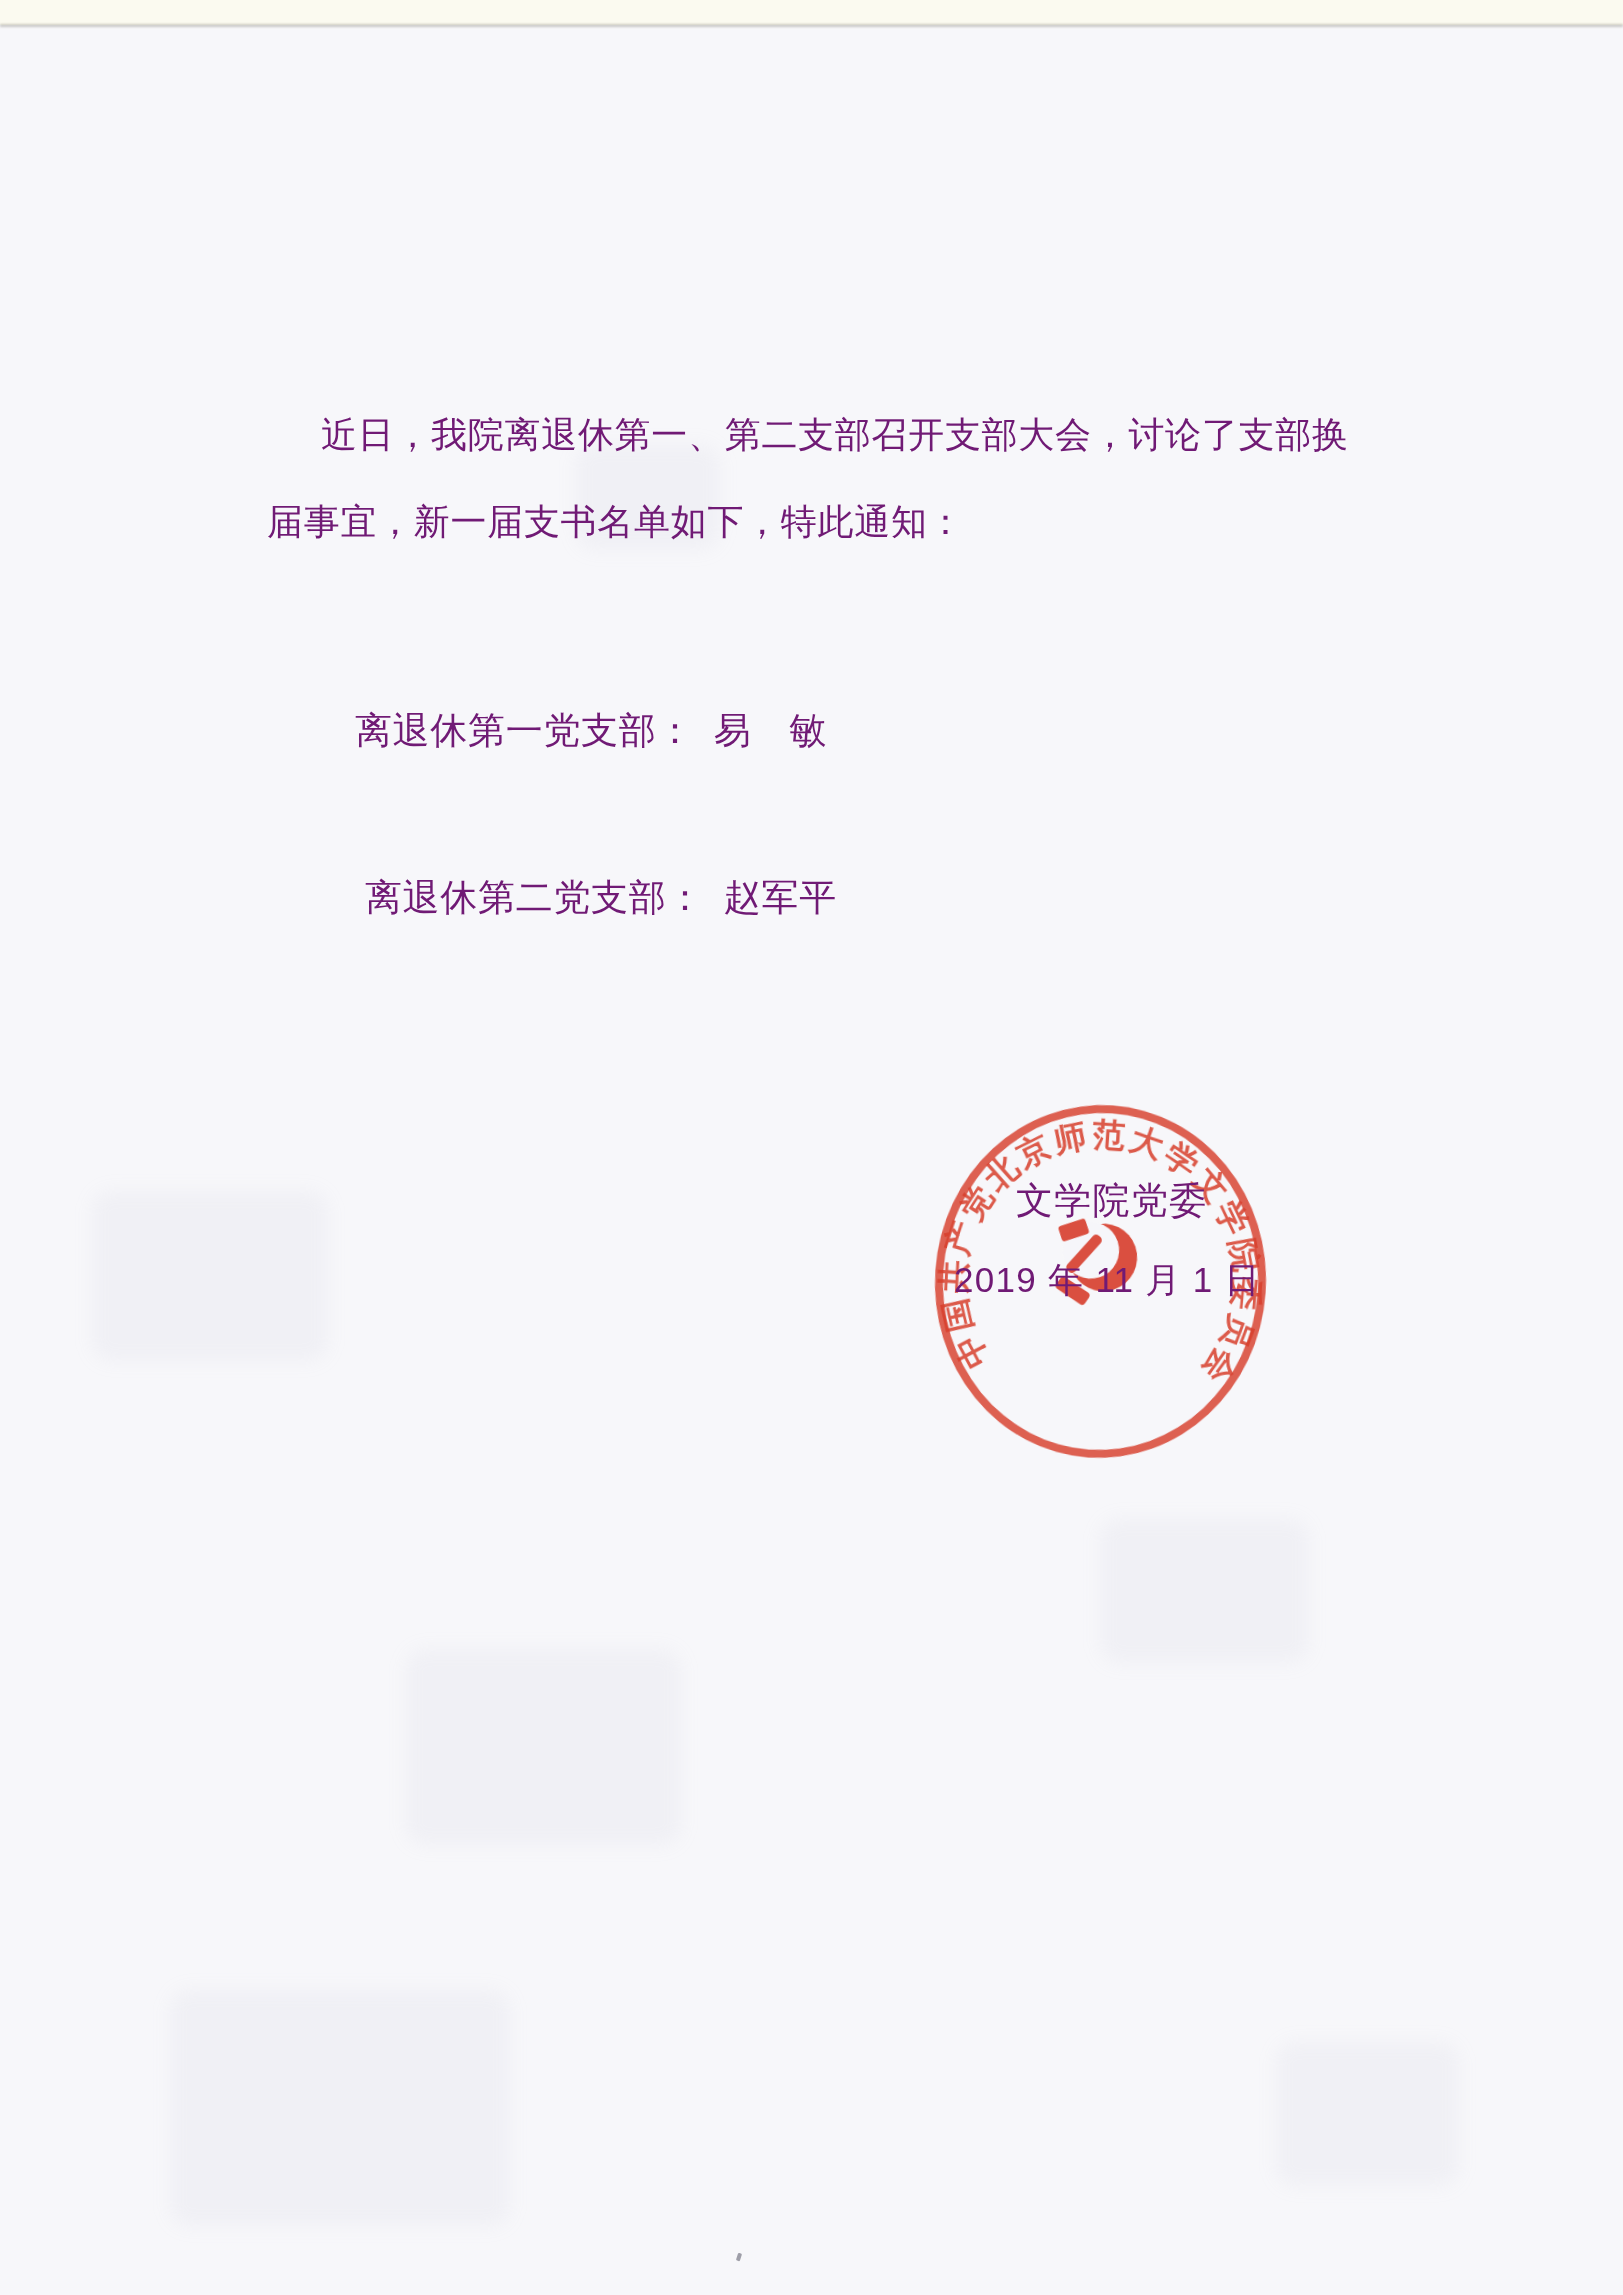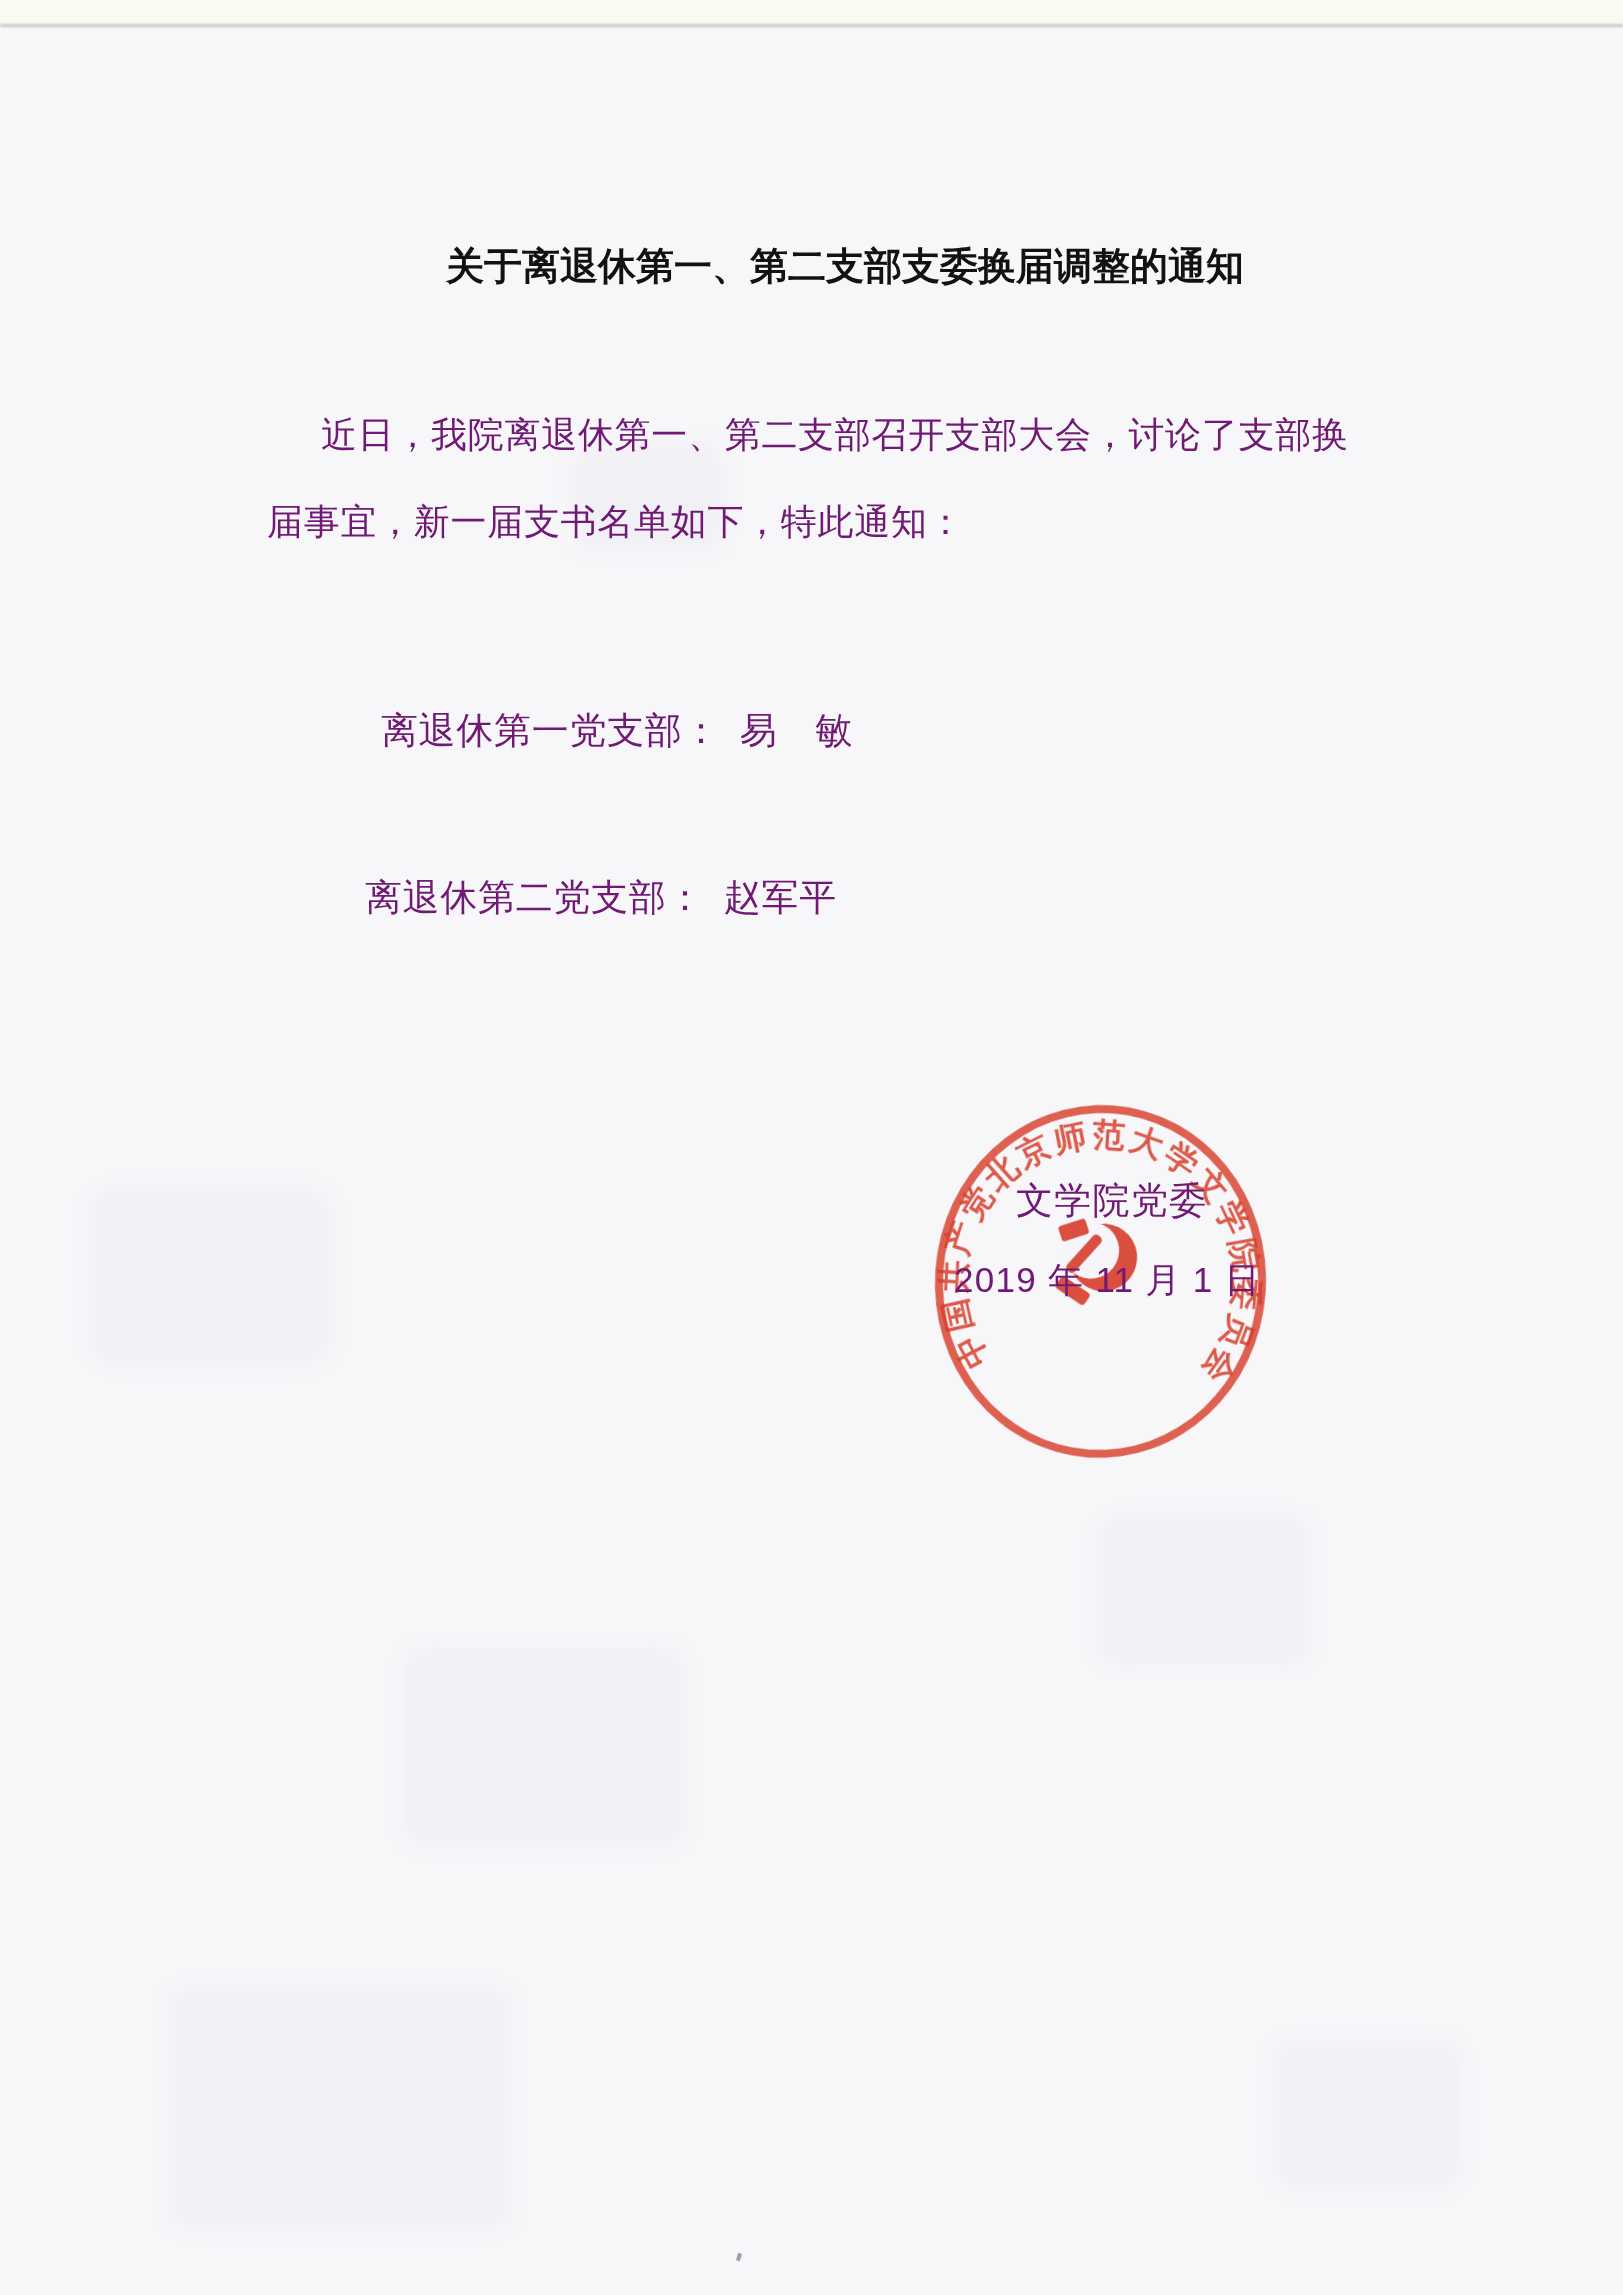--- a/index.html
+++ b/index.html
@@ -66,27 +66,26 @@
       <circle cx="79" cy="70" r="46" fill="#f7f7fa"></circle>
 
       <rect x="26" y="126" width="56" height="23" rx="6" fill="#d73e2c" transform="rotate(30 54 138)"></rect>
 
       <rect x="26" y="26" width="46" height="26" rx="5" fill="#d73e2c" transform="rotate(-22 49 39)"></rect>
 
       <rect x="60" y="38" width="17" height="76" rx="7" fill="#d73e2c" transform="rotate(38 68 76)"></rect>
     </svg>
   </div>
 
-  <div class="txt title" style="left:446px;top:247px;">关于离退休第一、第二支部支委换届调整的通知</div>
 
   <div class="txt body-line" style="left:321px;top:417px;">近日，我院离退休第一、第二支部召开支部大会，讨论了支部换</div>
 
   <div class="txt body-line" style="left:251px;top:504px;margin-left:16px;">届事宜，新一届支书名单如下，特此通知：</div>
 
-  <div class="txt appoint" style="left:337px;top:675px;text-align:right;">
+  <div class="txt appoint" style="left:311px;top:675px;text-align:right;">
     <span>离退休第一党支部：</span><span class="name">易　敏</span>
   </div>
 
   <div class="txt appoint" style="left:321px;top:842px;text-align:center;">
     <span>离退休第二党支部：</span><span class="name">赵军平</span>
   </div>
 
   <div class="txt sig" style="left:1016px;top:1182px;">文学院党委</div>
 
   <div class="txt date" style="left:954px;top:1262px;">2019 年 11 月 1 日</div>

